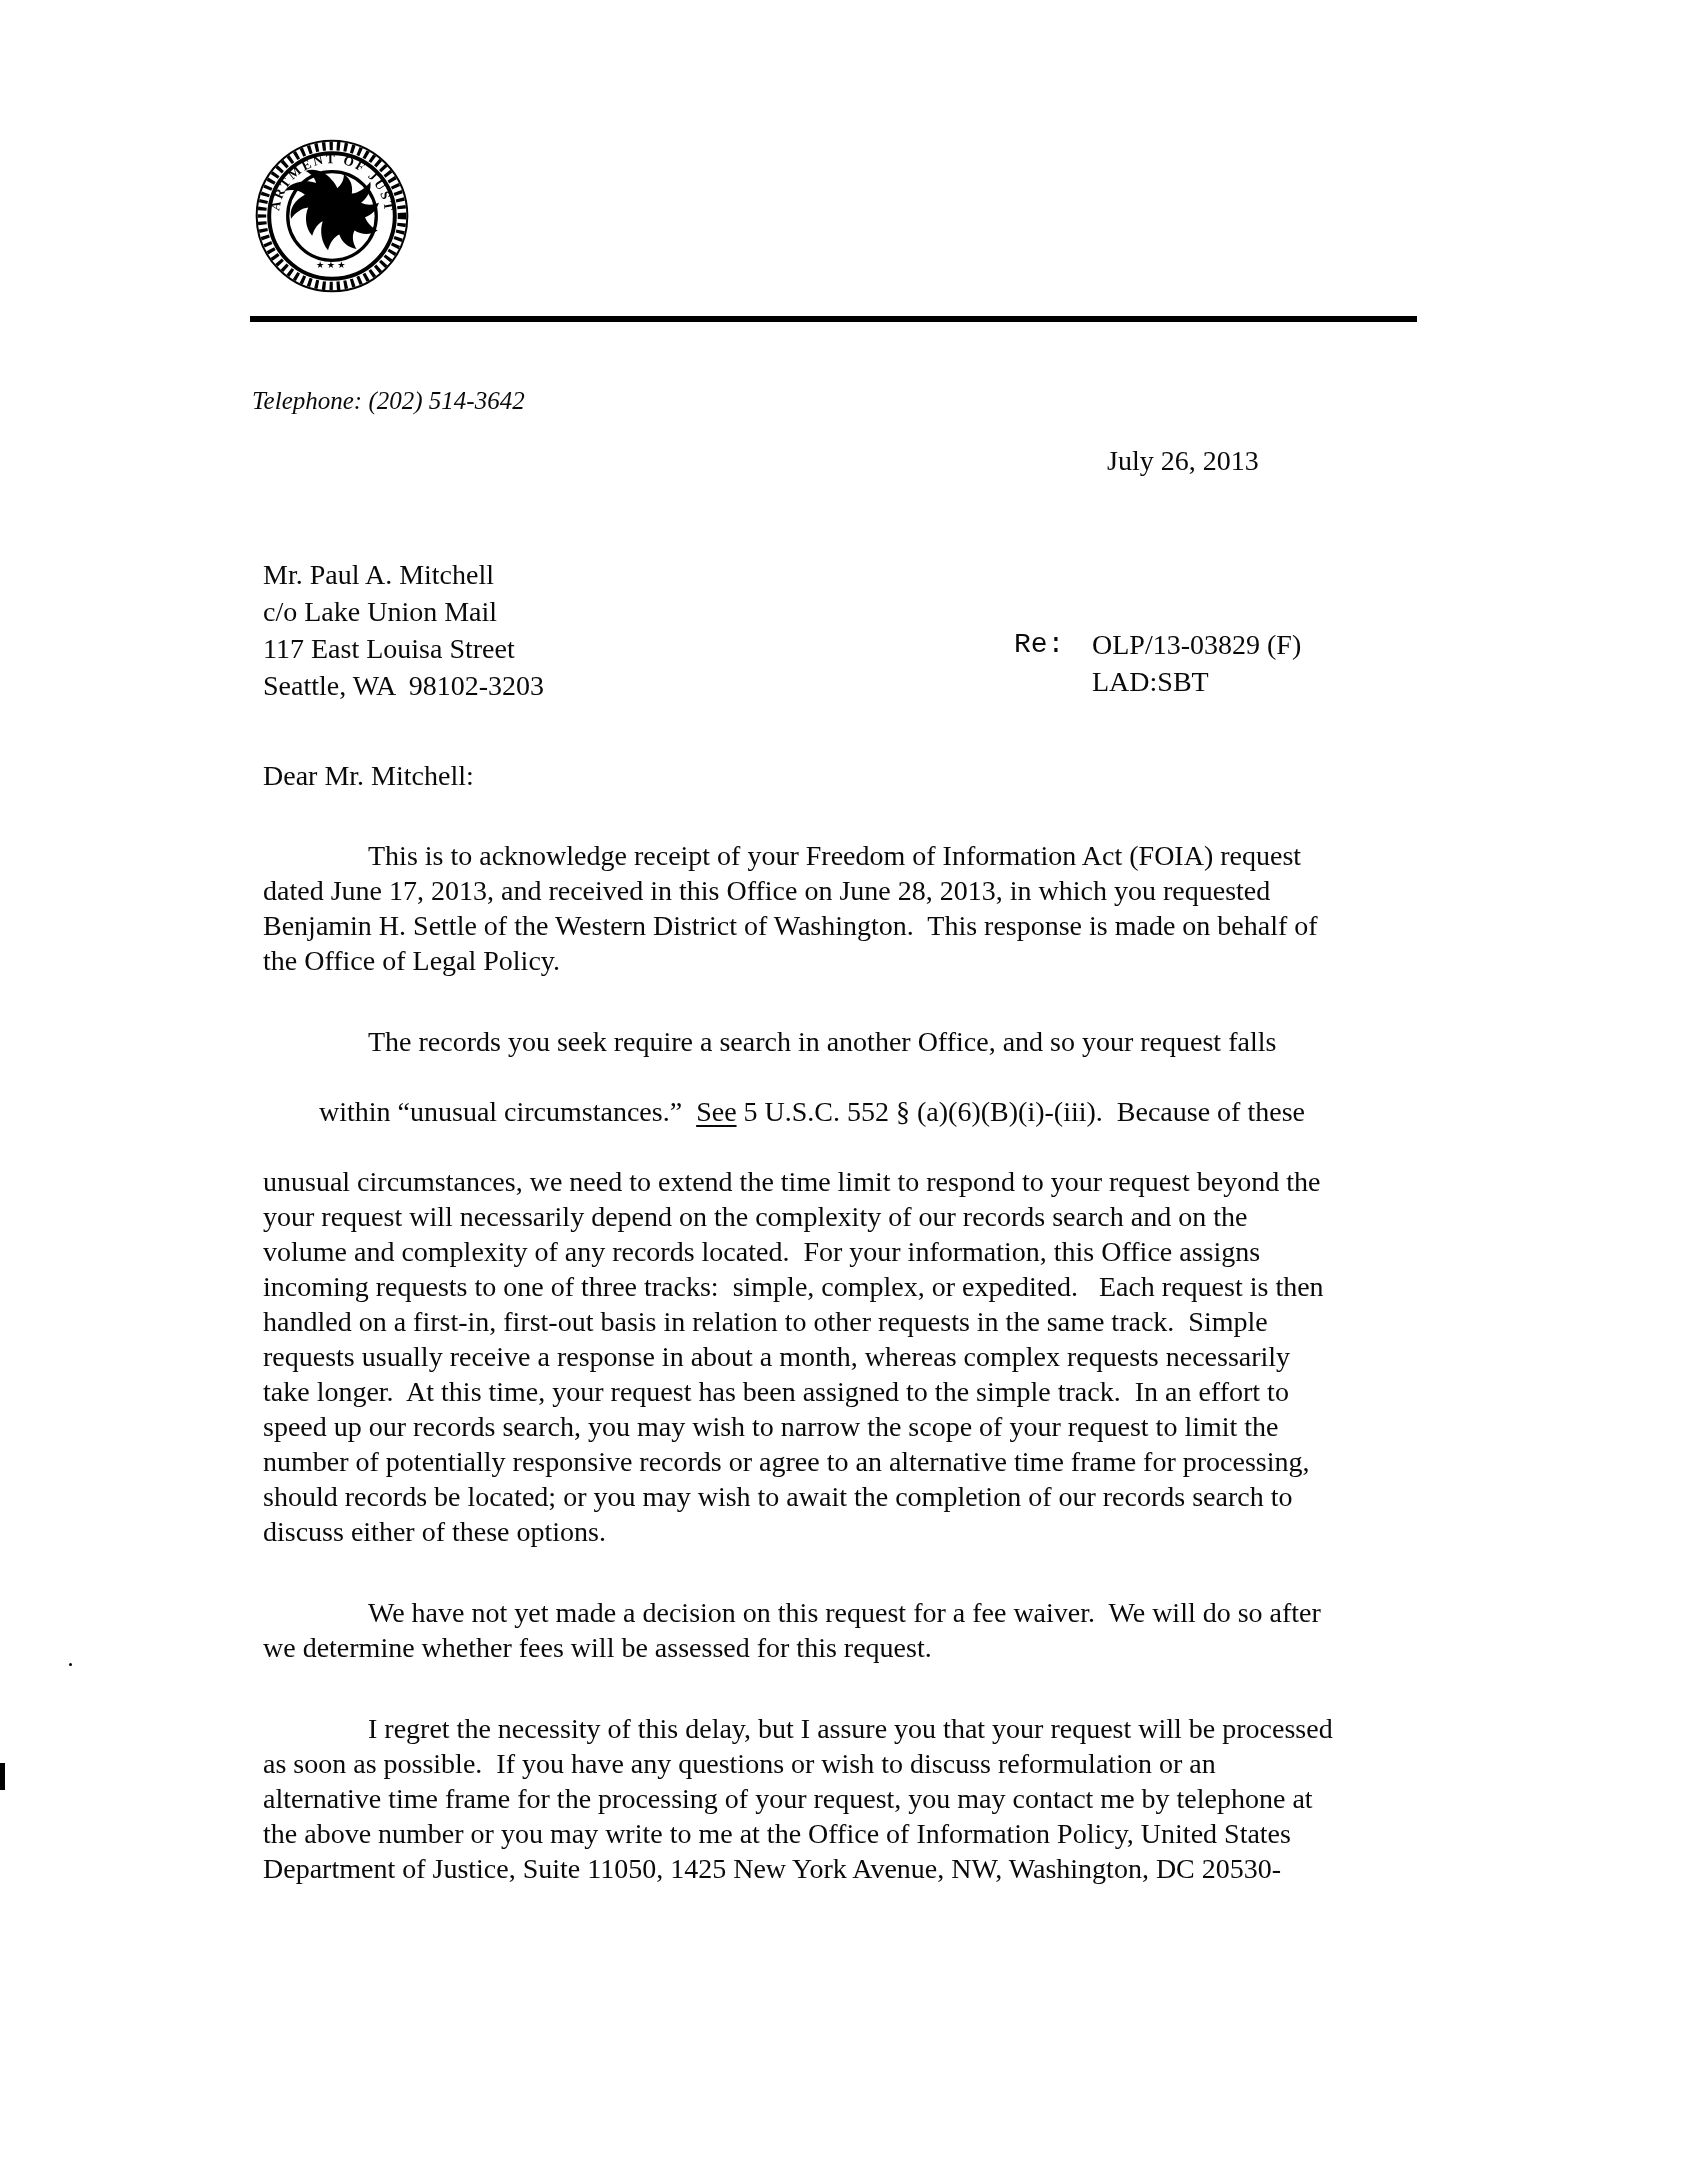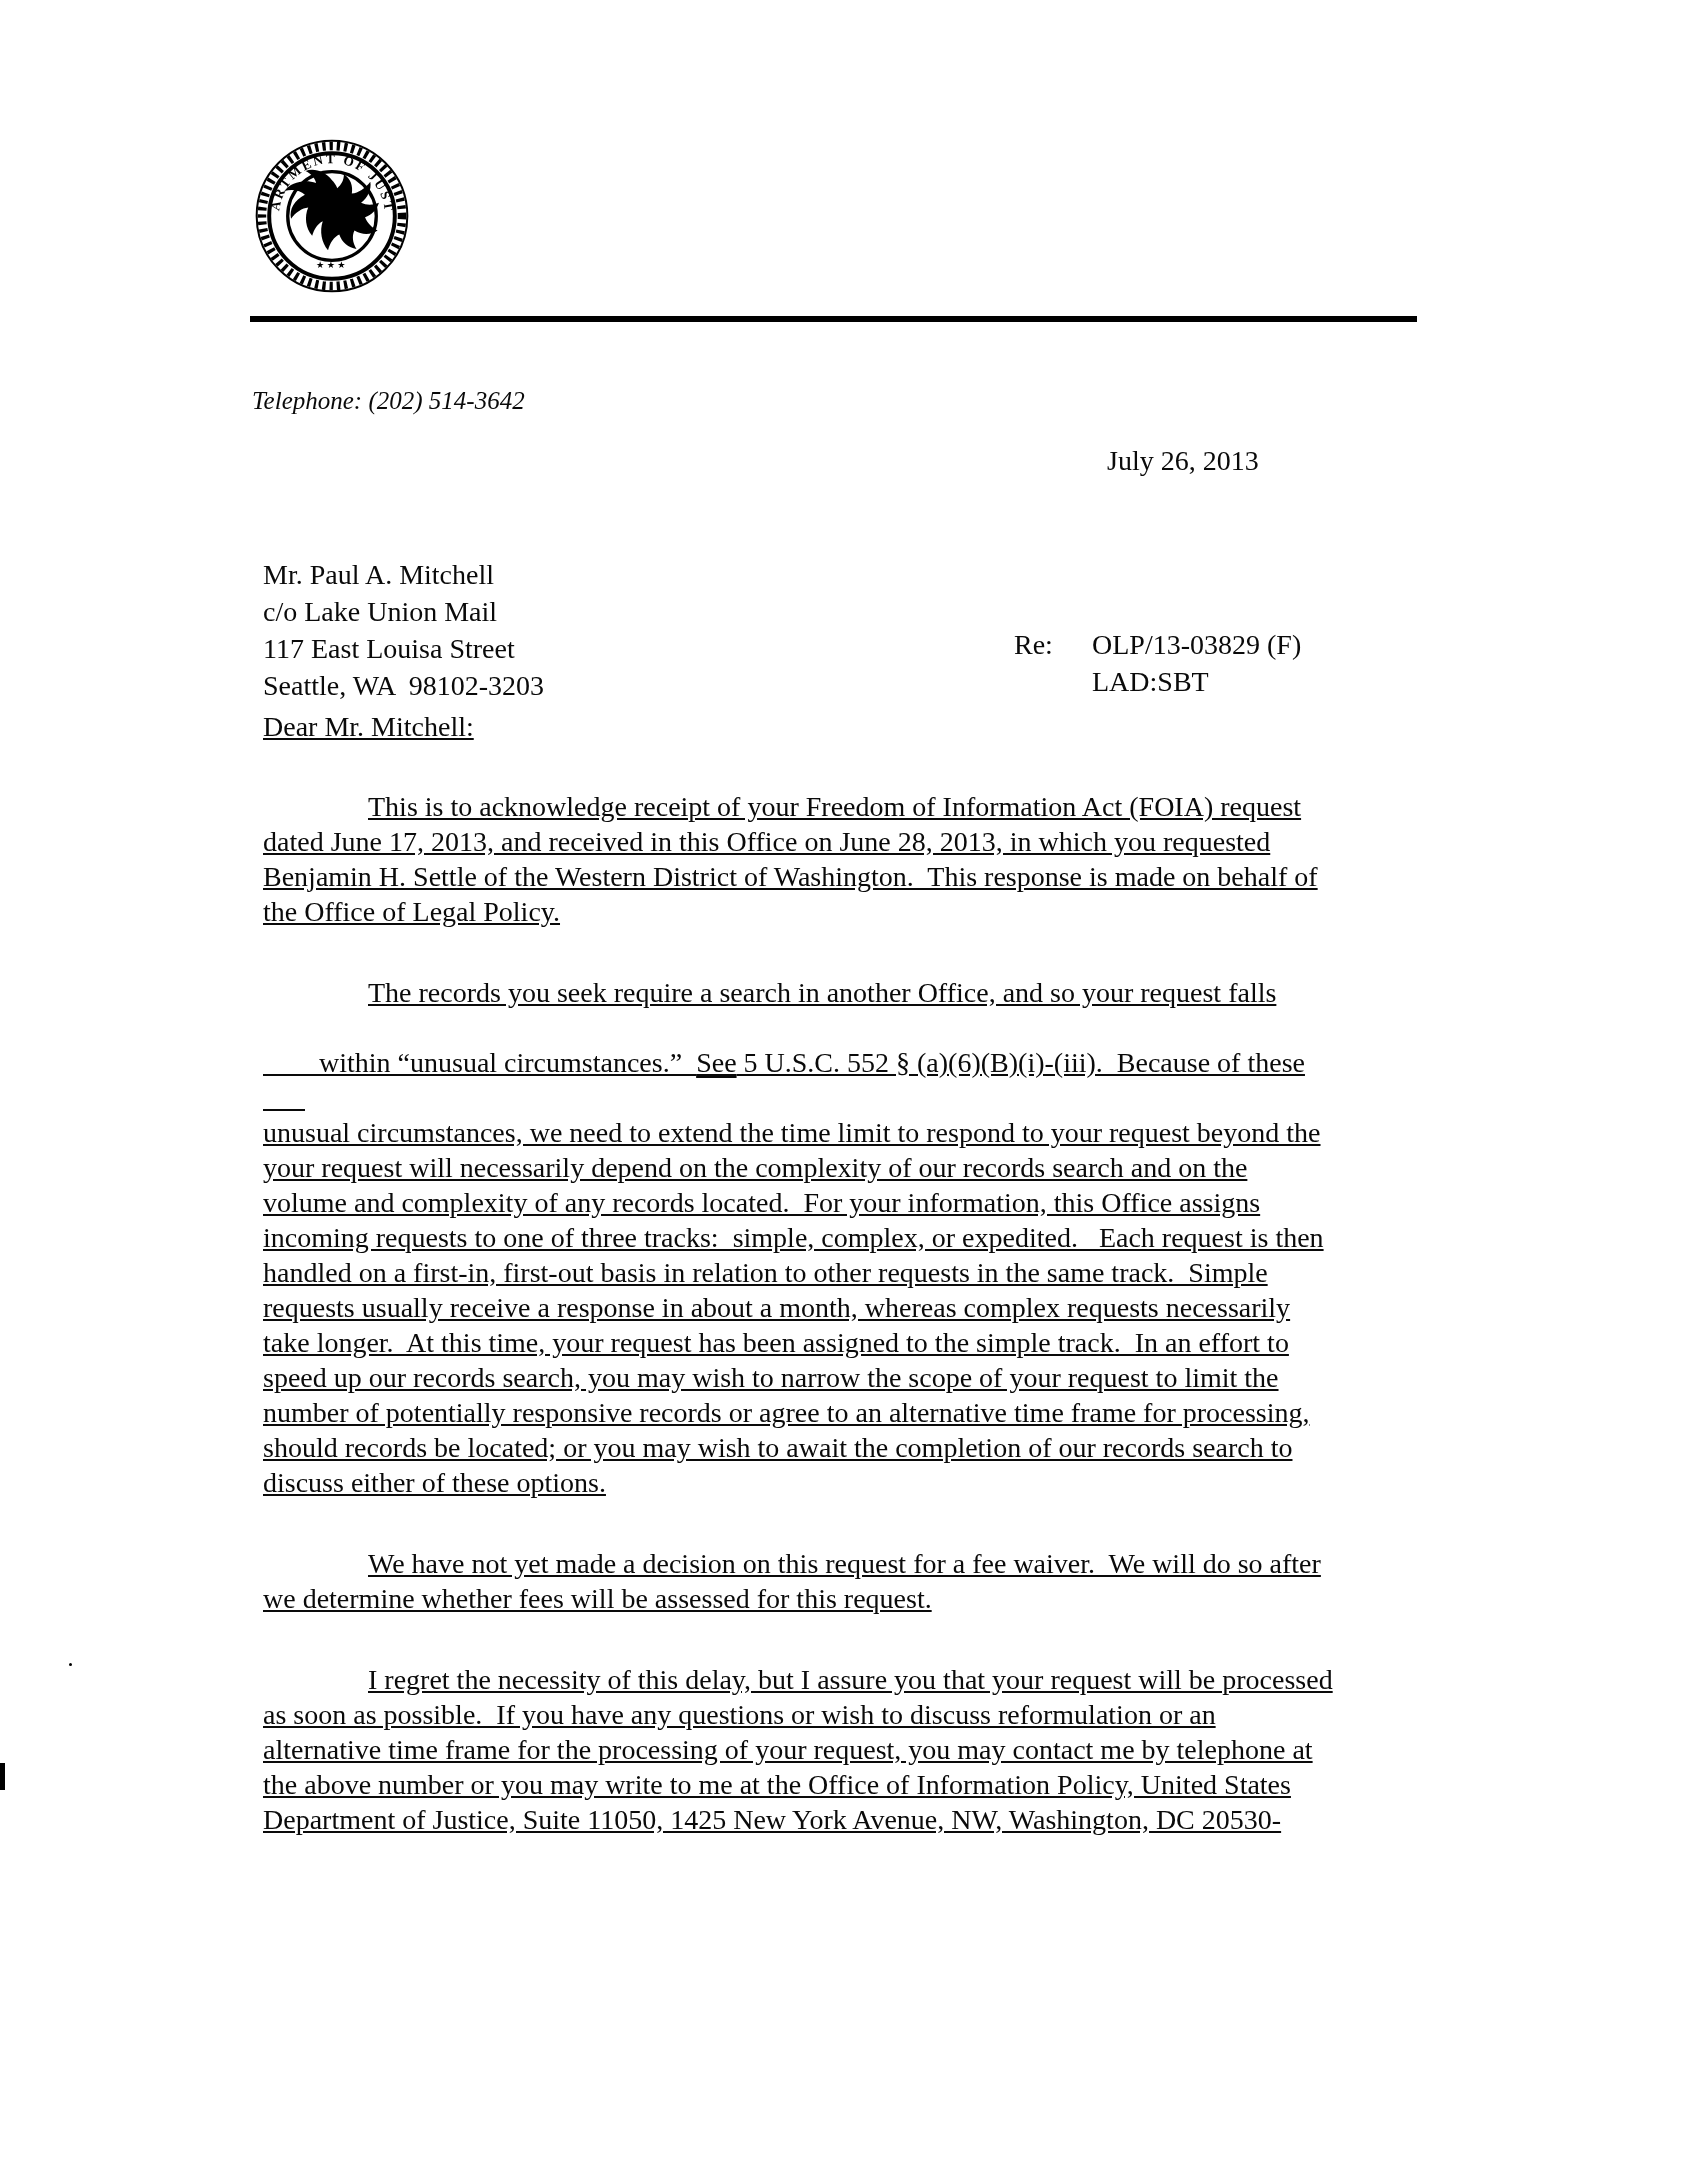--- a/index.html
+++ b/index.html
@@ -19,24 +19,24 @@
   .lh-agency{font-weight:bold;font-size:27px;line-height:35px;white-space:pre;}
   .lh-office{font-size:26.5px;line-height:34px;white-space:pre;}
   .lh-addr{font-style:italic;font-size:23px;line-height:31px;}
   .rule{position:absolute;left:250px;top:316px;width:1167px;height:6px;background:#000;}
   .telephone{position:absolute;left:252px;top:343px;font-style:italic;font-size:25px;white-space:pre;margin-top:44px;}
   
   .date{position:absolute;left:1107px;top:445px;font-size:28px;white-space:pre;}
   .recipient{position:absolute;left:263px;top:556px;font-size:28px;line-height:37px;}
   .refblock{position:absolute;left:1014px;top:626px;font-size:28px;line-height:37px;}
   .refrow{display:flex;}
-  .reflabel{width:78px;white-space:pre;}
+  .reflabel{width:78px;white-space:pre;font-family:Liberation Mono, monospace;}
   .refvalue{white-space:pre;}
   
-  .body{position:absolute;left:263px;top:709px;width:1218px;font-size:28px;line-height:35px;text-decoration:underline;}
+  .body{position:absolute;left:263px;top:758px;width:1218px;font-size:28px;line-height:35px;}
   .salutation{margin-bottom:45px;white-space:pre;}
   .para{margin-bottom:46px;}
   .indent-first > .line:first-child{padding-left:105px;}
   .line.indent{padding-left:105px;}
   .cite{text-decoration:underline;text-underline-offset:4px;}
   
   .artifact-bar{position:absolute;left:0;top:1763px;width:4.6px;height:26.5px;background:#000;}
   .artifact-dot{position:absolute;left:69px;top:1663px;width:3.3px;height:3.3px;border-radius:50%;background:#000;}
 </style>
 </head>

